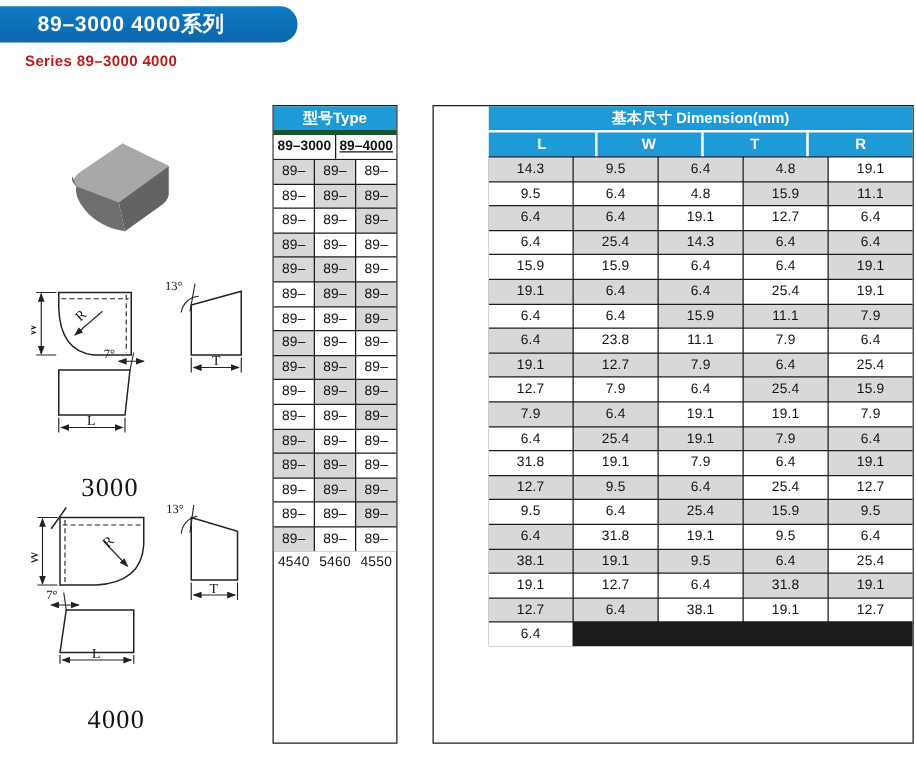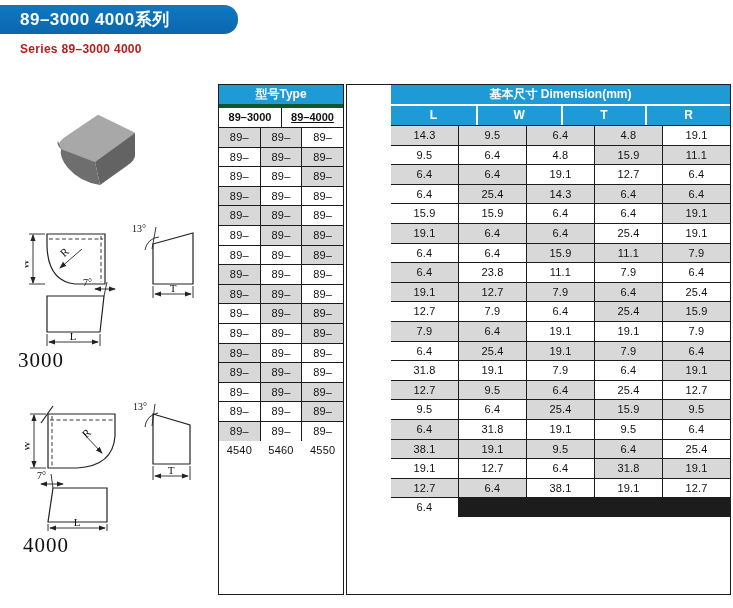--- a/index.html
+++ b/index.html
@@ -4,27 +4,27 @@
 <style>
   html,body{margin:0;padding:0;background:#fff;}
   #page{position:relative;width:733px;height:608px;background:#ffffff;overflow:hidden;
         font-family:"Liberation Sans",sans-serif;color:#111;}
 
   
   .banner{position:absolute;left:0;top:5px;width:238px;height:29px;
           background:linear-gradient(#0f79c2,#0a67ad);
           border-radius:0 14px 14px 0;
           color:#fff;font-size:17px;font-weight:bold;line-height:29px;
-          padding-left:20px;box-sizing:border-box;letter-spacing:0.5px;}
+          padding-left:30px;box-sizing:border-box;letter-spacing:0.5px;}
   .subtitle{position:absolute;left:20px;top:42px;font-size:12px;font-weight:600;color:#b91c1c;
             letter-spacing:0.3px;}
 
   
   .tblock{position:absolute;top:84px;border:1px solid #1c1c1c;box-sizing:border-box;background:#fff;}
-  #type-block{left:218px;width:126px;height:511px;}
+  #type-block{left:218px;width:100px;height:511px;}
   #dim-block{left:346px;width:385px;height:511px;padding-left:44px;}
 
   .head1{height:19px;line-height:19px;background:#1e9ad6;color:#fff;
          font-size:12px;font-weight:bold;text-align:center;}
   .head2{display:grid;height:19px;}
   #type-block .head2{grid-template-columns:1fr 1fr;border-top:4px solid #14532d;}
   #dim-block  .head2{grid-template-columns:1fr 1fr 1fr 1fr;border-top:2px solid #fff;}
   .head2 .hcell{line-height:19px;text-align:center;font-size:11px;}
   #type-block .hcell{background:#fff;color:#111;font-weight:600;}
   #type-block .hcell + .hcell{border-left:1px solid #1c1c1c;text-decoration:underline;}
@@ -34,21 +34,21 @@
   .tbody{display:grid;gap:1px;background:#1c1c1c;border-top:1px solid #1c1c1c;}
   #type-body{grid-template-columns:1fr 1fr 1fr;}
   #dim-body{grid-template-columns:1fr 1fr 1fr 1fr 1fr;}
   .cell{height:18.6px;line-height:18.6px;text-align:center;font-size:11px;background:#fff;
         letter-spacing:0.2px;}
   .cell.g{background:#d8d8d8;}
 
   
   .dg{position:absolute;}
   .dg-title{position:absolute;font-family:"Liberation Serif",serif;font-size:21px;color:#111;
-            text-align:left;letter-spacing:1px;}
+            text-align:center;letter-spacing:1px;margin-top:30px;}
   svg .ln{stroke:#222;stroke-width:1.2;fill:none;}
   svg .dsh{stroke:#222;stroke-width:0.9;fill:none;stroke-dasharray:4 2.5;}
   svg .dim{stroke:#222;stroke-width:0.9;fill:none;}
   svg text{font-family:"Liberation Serif",serif;font-size:11px;fill:#111;}
   svg text.deg{font-size:10px;}
 </style>
 </head>
 <body>
 
 <div id="page">

